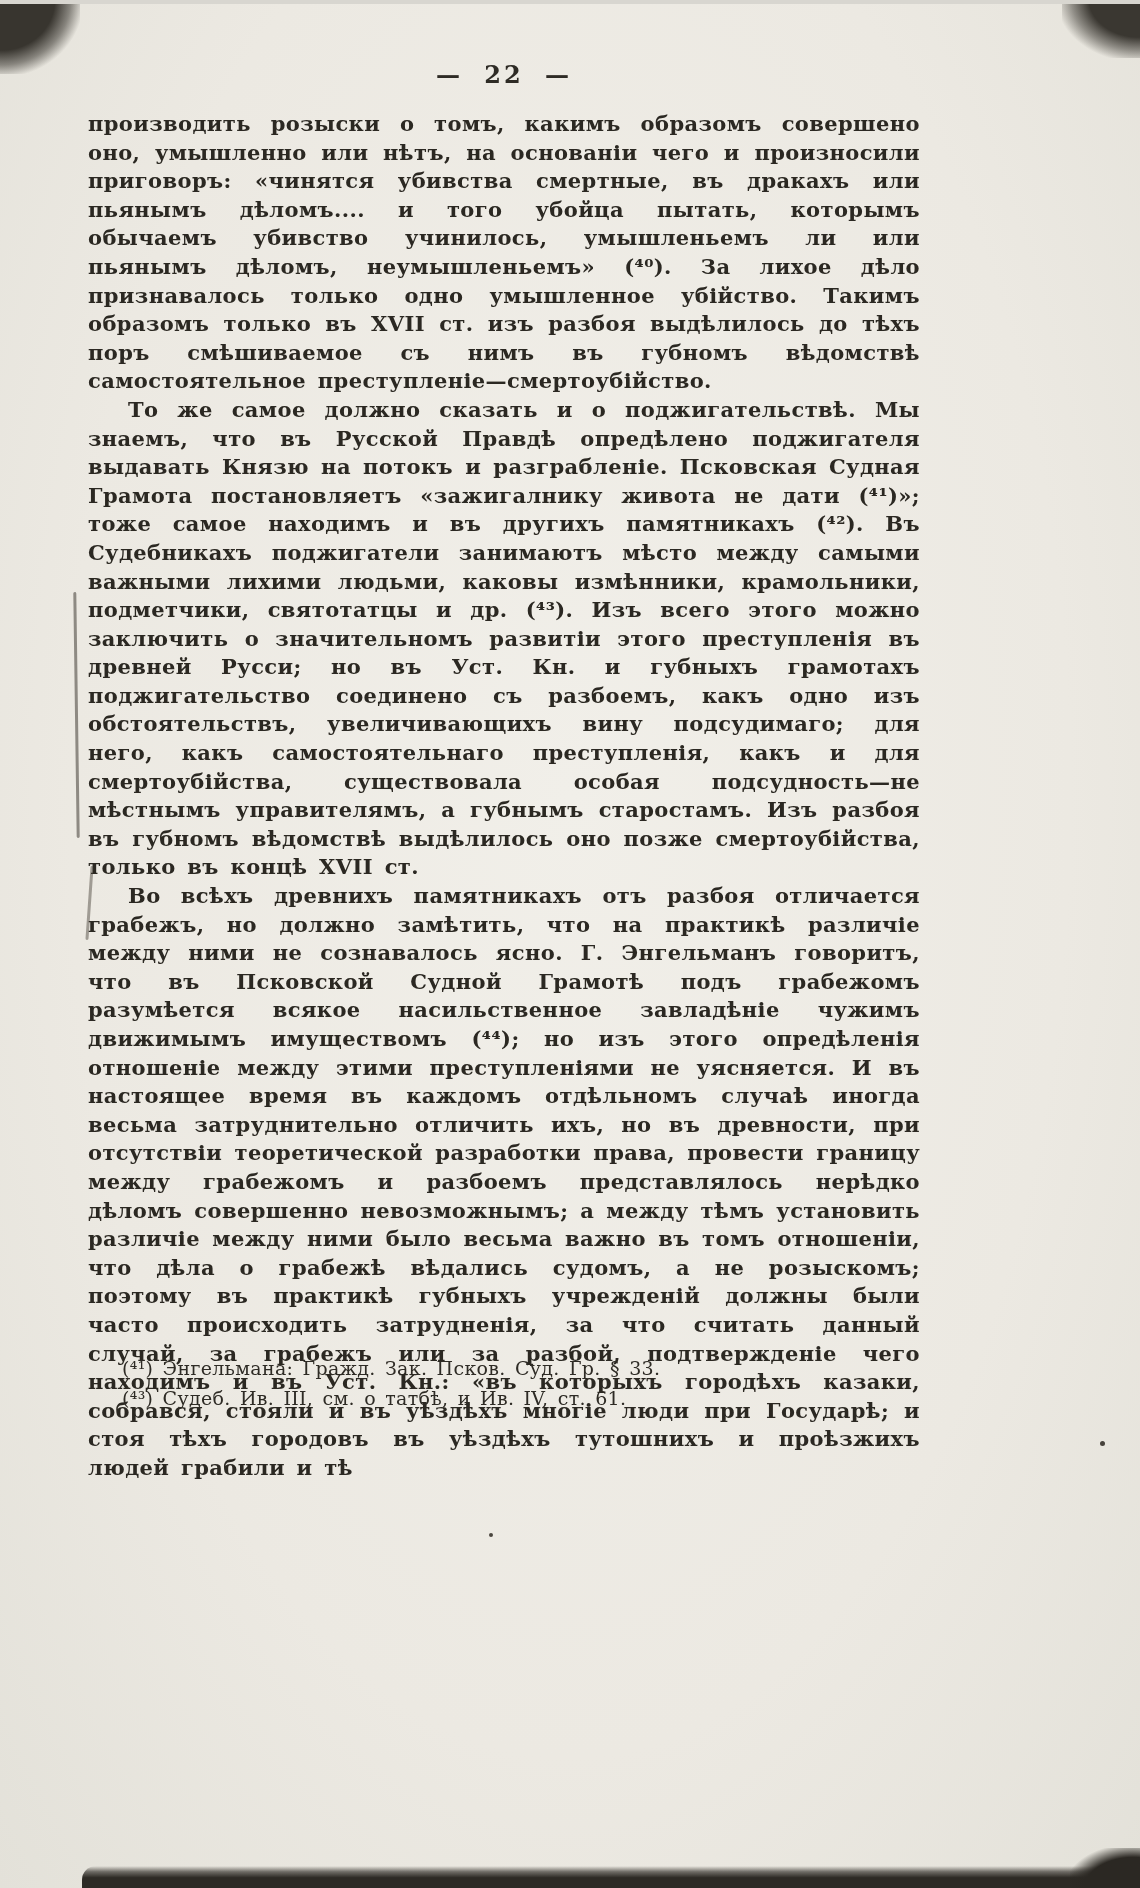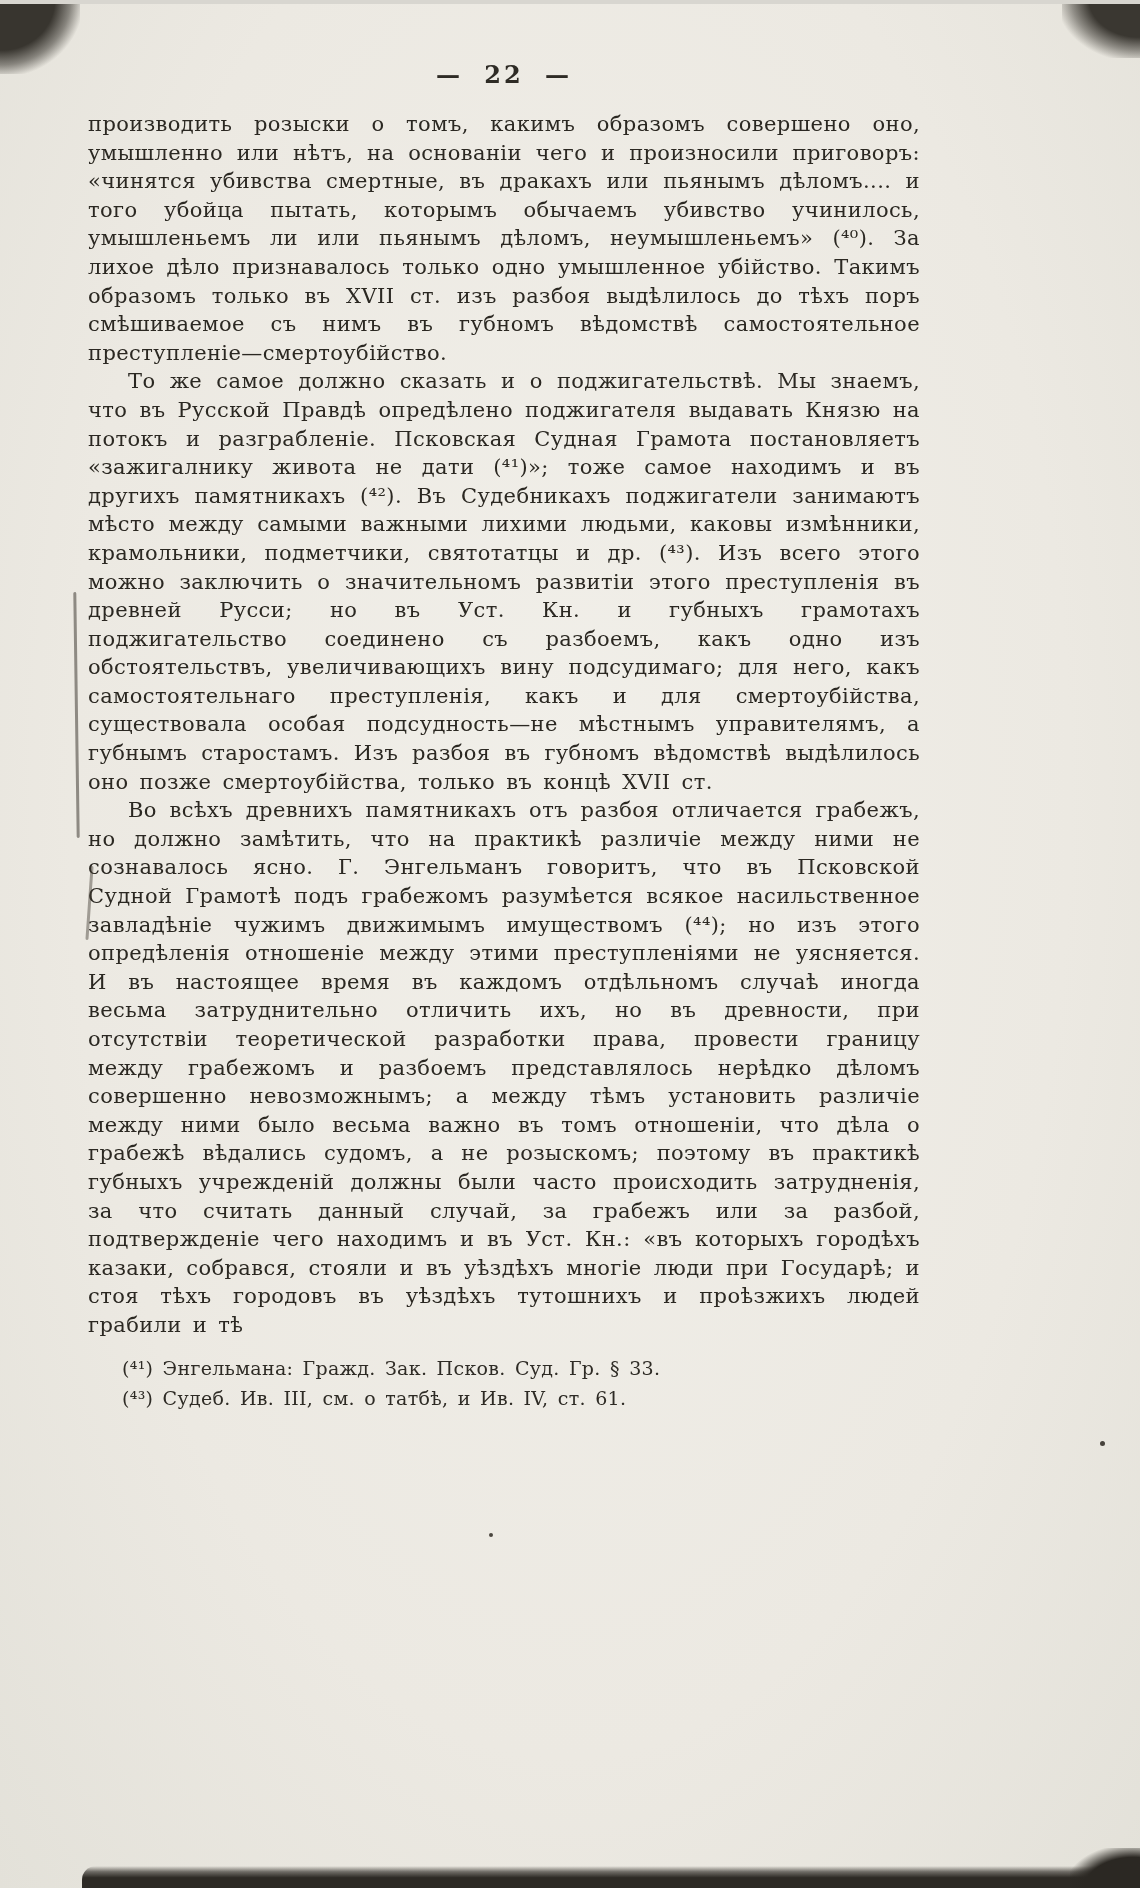--- a/index.html
+++ b/index.html
@@ -32,20 +32,21 @@
   .text-block {
     position: absolute;
     top: 106px;
     left: 88px;
     width: 832px;
     font-size: 21px;
     line-height: 28.6px;
     text-align: justify;
     word-spacing: 4px;
     letter-spacing: 0.4px;
+    font-weight: bold;
   }
 
   .text-block p {
     margin: 0;
     text-indent: 40px;
   }
   .text-block p.continuation { text-indent: 0; }
 
   .footnotes {
     position: absolute;

